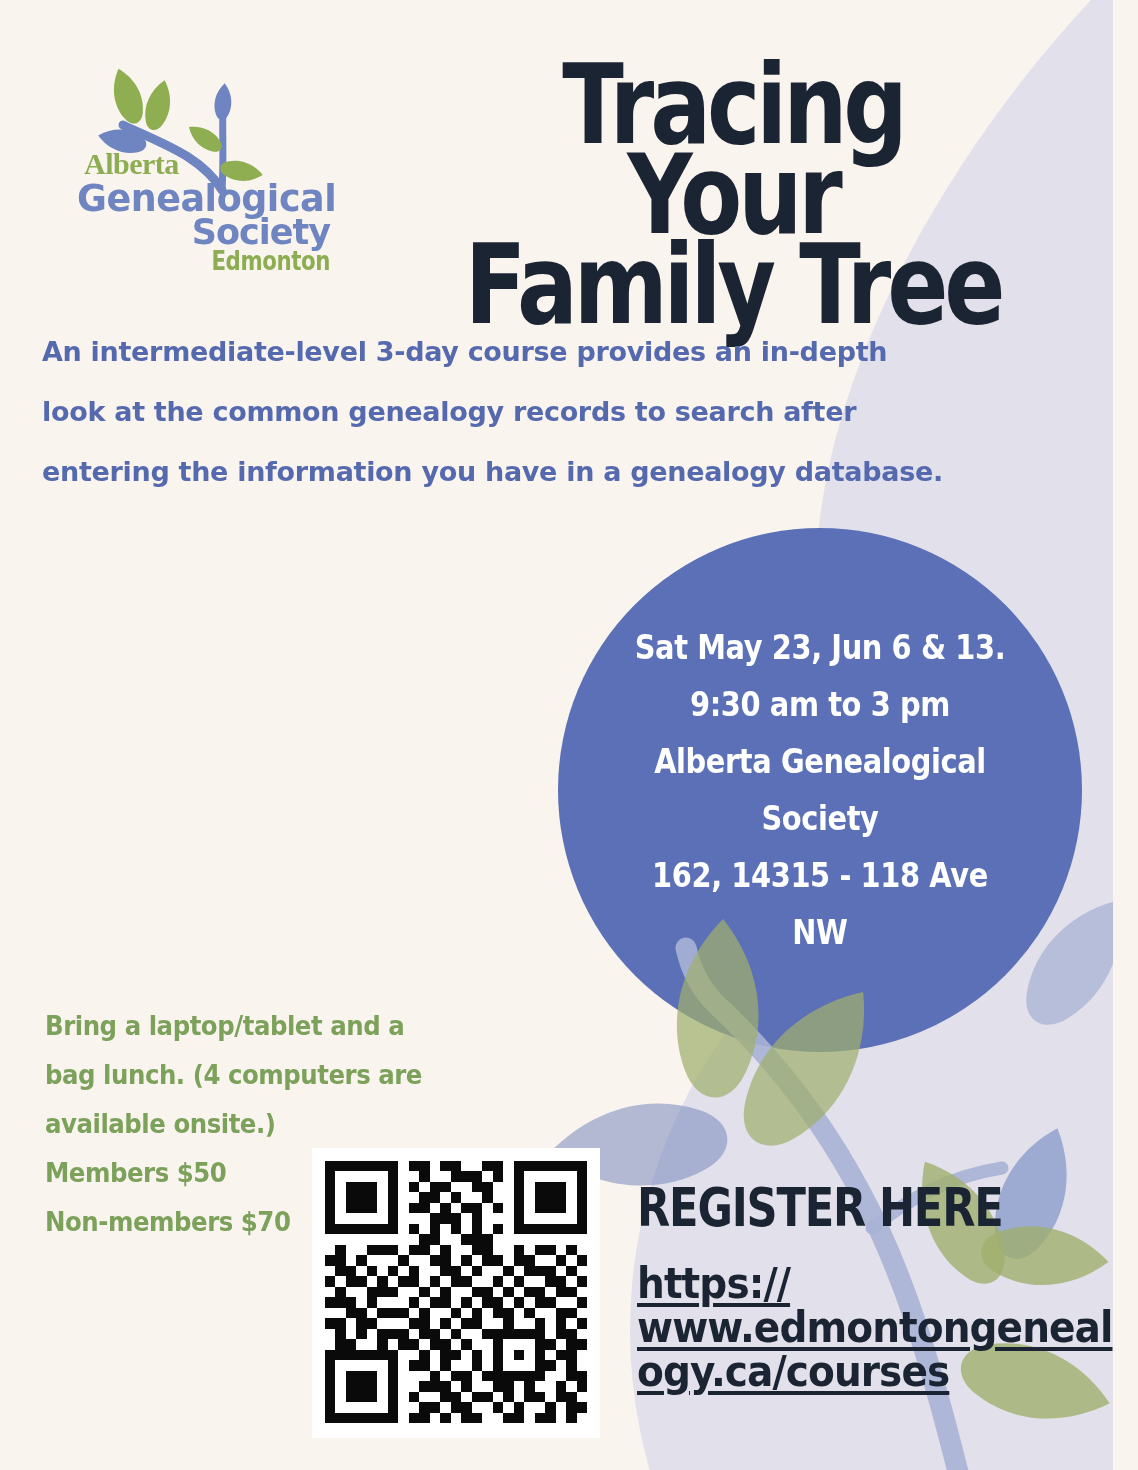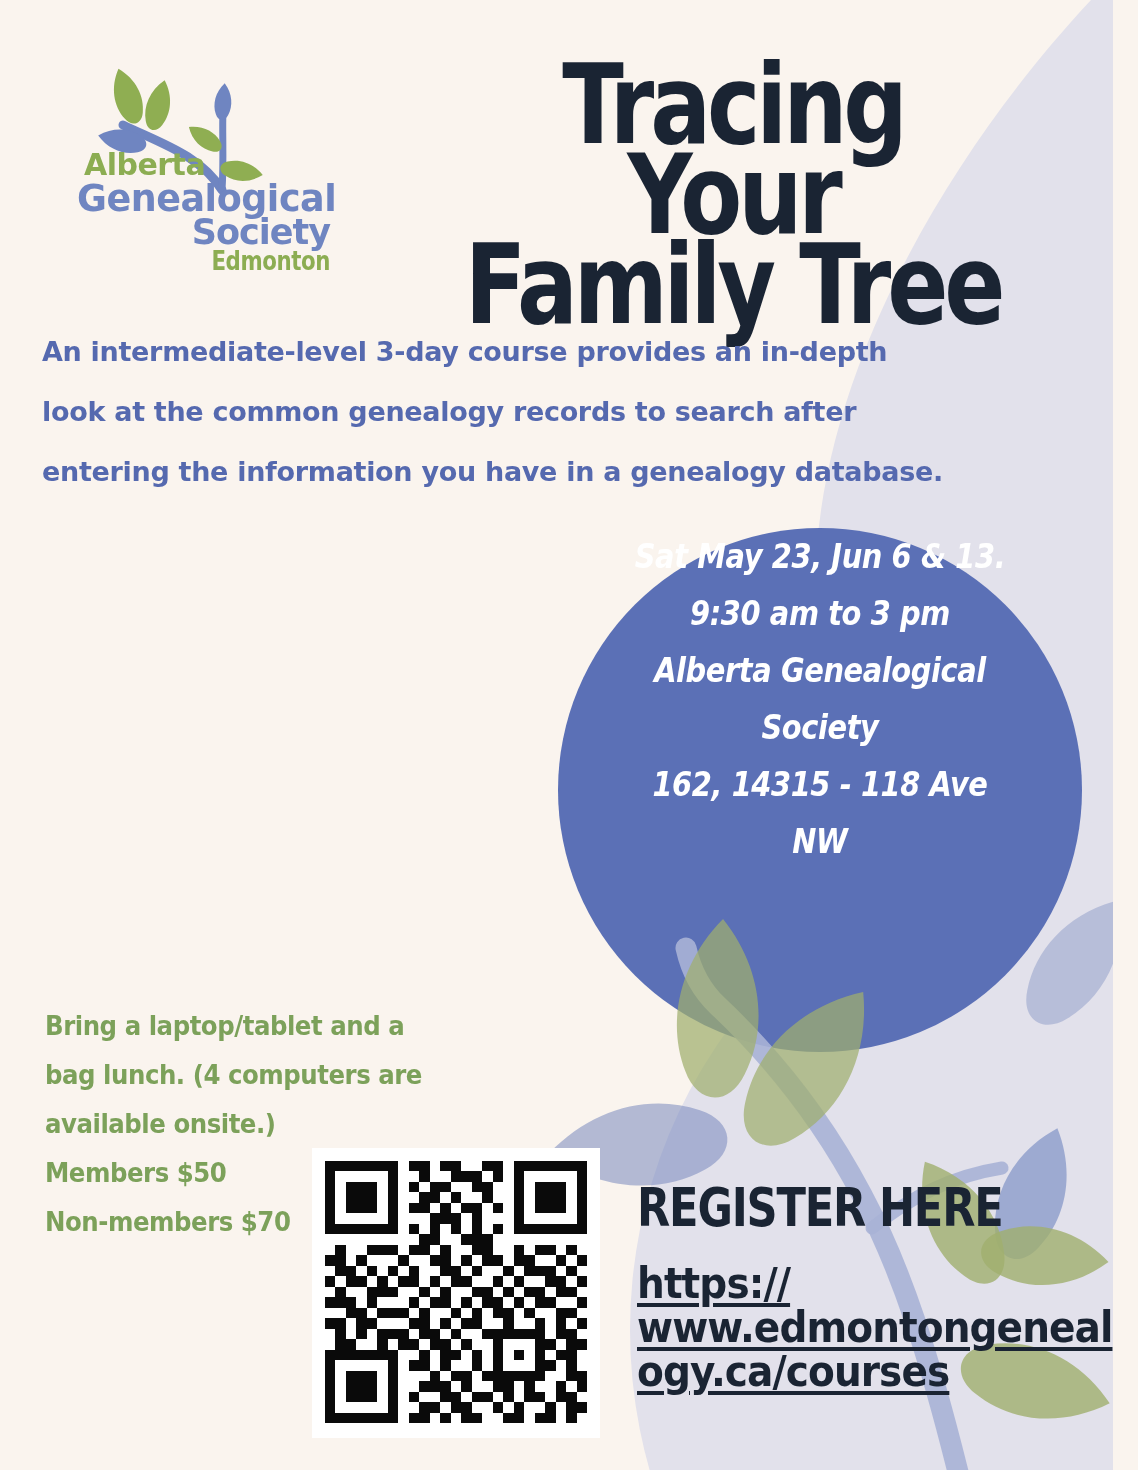--- a/index.html
+++ b/index.html
@@ -9,21 +9,21 @@
     background:#faf4ee;font-family:"DejaVu Sans","Liberation Sans",sans-serif;
   }
   svg{display:block;}
   .bg-svg,.branch-svg{position:absolute;left:0;top:0;pointer-events:none;}
   .bg-svg{z-index:0;}
   .branch-svg{z-index:2;}
 
   
   .logo-graphic{position:absolute;left:75px;top:55px;z-index:3;}
   .logo-alberta{position:absolute;left:84px;top:147px;z-index:3;
-    font-size:30px;font-weight:bold;letter-spacing:-0.5px;color:#8cad52;white-space:pre;}
+    font-size:30px;font-weight:bold;letter-spacing:-0.5px;color:#8cad52;white-space:pre;font-family:Liberation Serif, serif;}
   .logo-genealogical{position:absolute;left:77px;top:176px;z-index:3;
     font-size:38px;font-weight:bold;letter-spacing:-0.5px;color:#6f85c1;white-space:pre;
     transform:scaleX(.96);transform-origin:left center;}
   .logo-society{position:absolute;left:77px;top:212px;width:253px;text-align:right;z-index:3;
     font-size:35px;font-weight:bold;letter-spacing:-1px;color:#6f85c1;white-space:pre;}
   .logo-edmonton{position:absolute;left:77px;top:246px;width:253px;text-align:right;z-index:3;
     font-size:26px;font-weight:bold;letter-spacing:-0.5px;color:#8cad52;white-space:pre;
     transform:scaleX(.82);transform-origin:right center;}
 
   
@@ -44,21 +44,21 @@
   
   .description{
     position:absolute;left:45px;top:556px;width:580px;z-index:3;margin:0;
     font-size:32px;line-height:73px;color:#58595b;white-space:pre-line;letter-spacing:0.2px;
   }
 
   
   .event-circle{
     position:absolute;left:558px;top:528px;width:524px;height:524px;z-index:1;
     border-radius:50%;background:#5b70b6;
-    display:flex;justify-content:center;font-style:italic;
+    display:flex;align-items:center;justify-content:center;
   }
   .event-circle-text{
     font-size:34px;line-height:57px;font-weight:bold;letter-spacing:-0.5px;
     color:#ffffff;text-align:center;white-space:pre-line;
     transform:scaleX(.85);transform-origin:50% 50%;
   }
 
   
   .info-text{
     position:absolute;left:45px;top:1002px;width:470px;z-index:3;margin:0;

